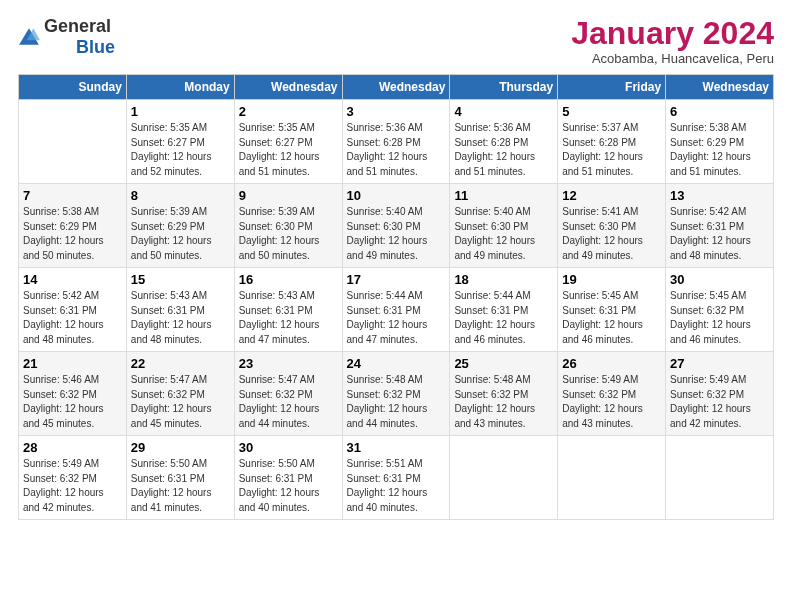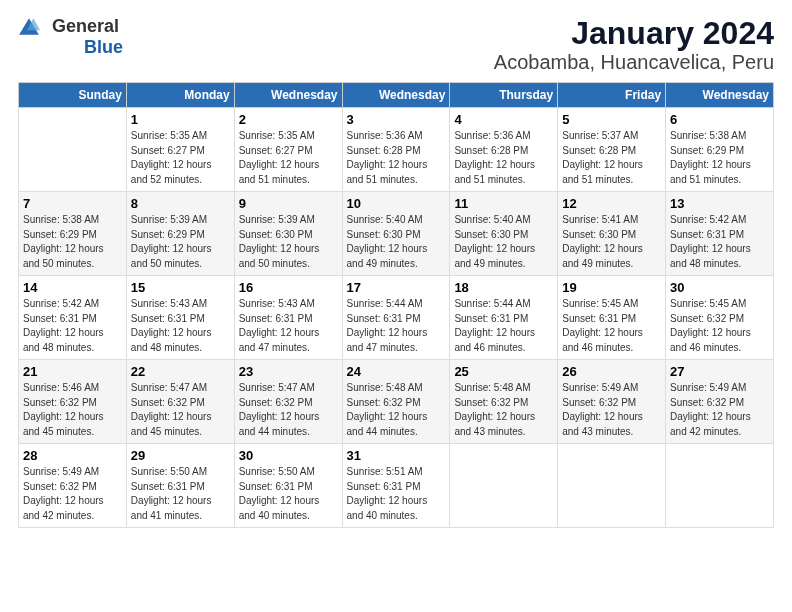--- a/index.html
+++ b/index.html
@@ -15,22 +15,22 @@
       padding: 16px 18px 10px 18px;
     }
     .header-row {
       display: flex;
       justify-content: space-between;
       align-items: flex-start;
       margin-bottom: 8px;
     }
     .logo {
       display: flex;
-      align-items: flex-start;
-      gap: 12px;
+      align-items: center;
+      gap: 4px;
     }
     .logo-text-general {
       font-size: 18px;
       font-weight: bold;
       color: #333;
     }
     .logo-text-blue {
       font-size: 18px;
       font-weight: bold;
       color: #1a5fa8;
@@ -39,25 +39,25 @@
     .logo-icon {
       width: 22px;
       height: 22px;
     }
     .title-block {
       text-align: right;
     }
     .main-title {
       font-size: 32px;
       font-weight: bold;
-      color: #0f172a;
+      color: #be185d;
       line-height: 1.1;
     }
     .subtitle {
-      font-size: 20px;
+      font-size: 13px;
       color: #444;
     }
     table {
       width: 100%;
       border-collapse: collapse;
       font-size: 10.5px;
     }
     thead tr th {
       background-color: #2a6db5;
       color: #fff;

